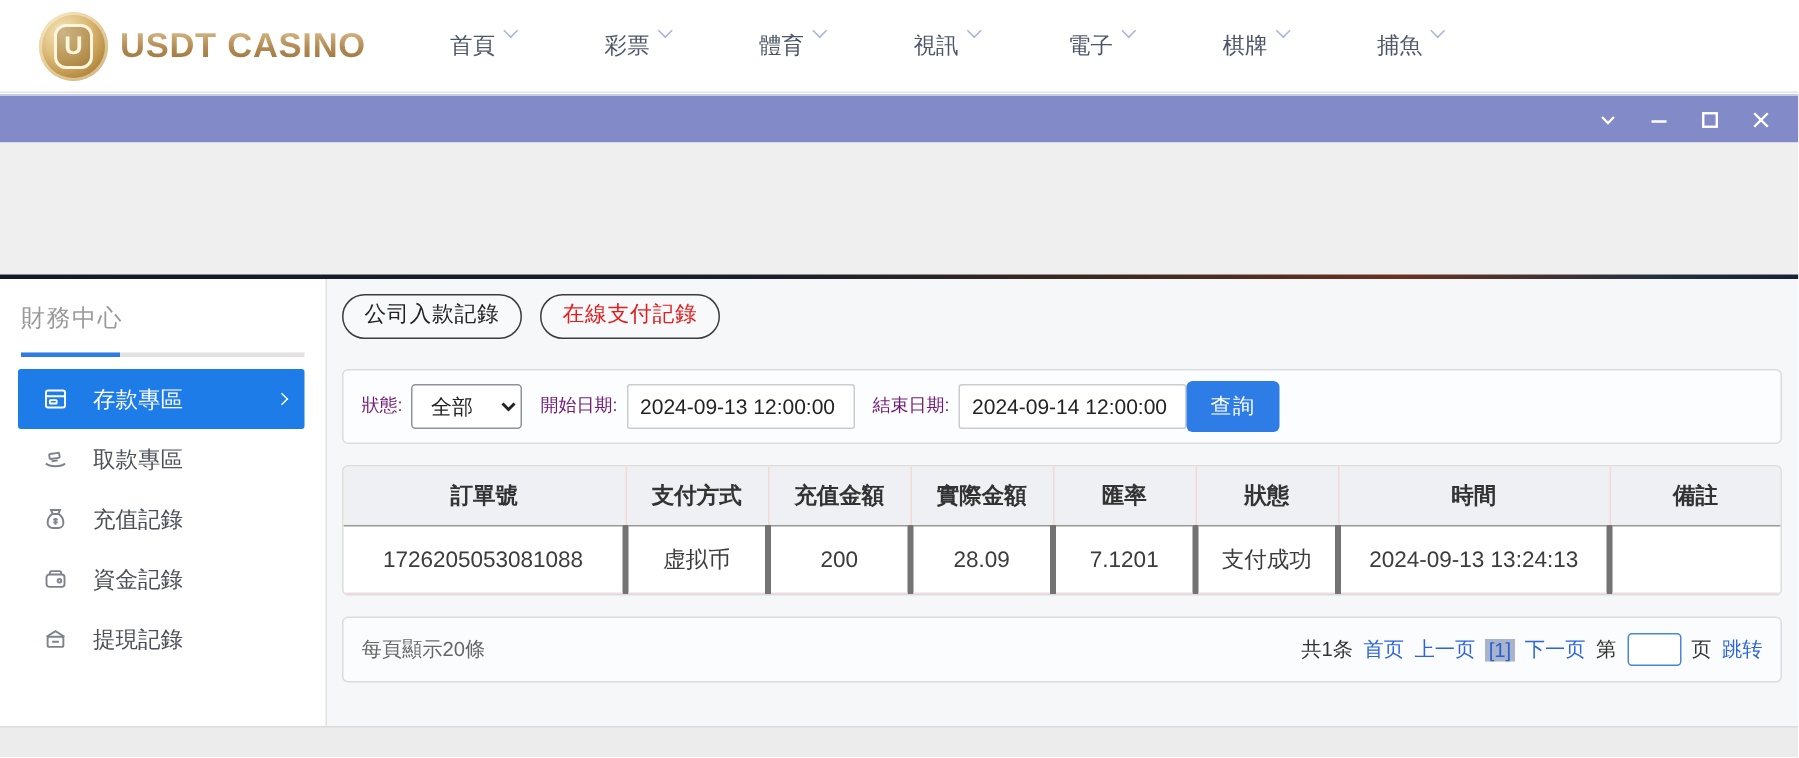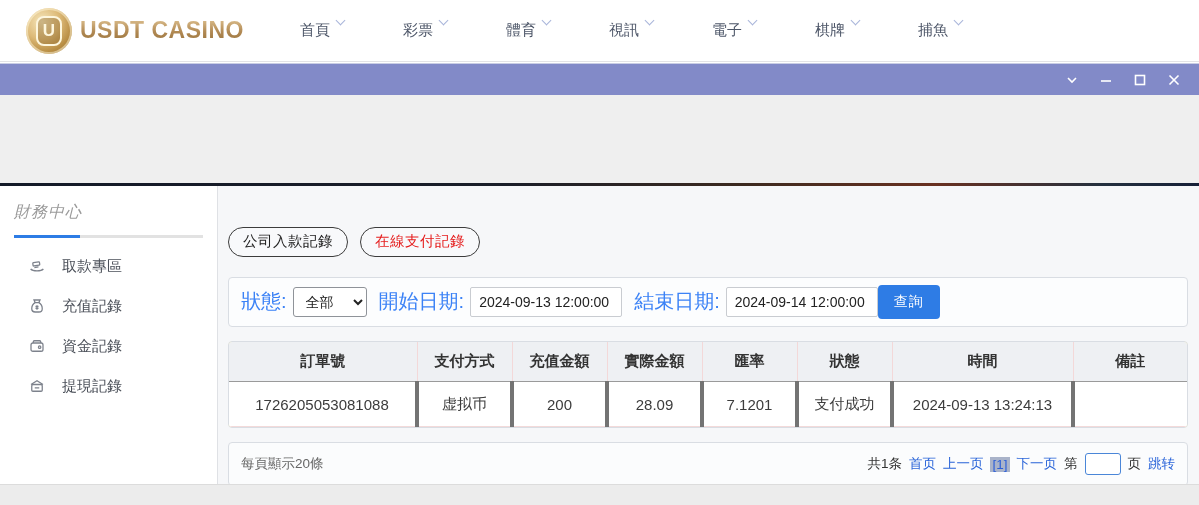--- a/index.html
+++ b/index.html
@@ -68,21 +68,21 @@
   
   .sidebar { width:218px; height:298px; background:#fff; border-right:1px solid #dfe1e5; position:relative; }
   .sb-header {
     position:relative; height:46px; overflow:hidden; padding:6px 0 0 14px;
     background:linear-gradient(118deg,#53b7f3 0%, #2f93ea 48%, #1568d8 100%);
   }
   .sb-title { color:#fff; font-size:17px; letter-spacing:1px; }
   .sb-subtitle { color:#eaf4ff; font-size:8px; letter-spacing:2.5px; margin-top:1px; }
   .sb-decor { position:absolute; right:8px; top:2px; opacity:.38; }
   .sb-section { padding:16px 14px 0 14px; }
-  .sb-section-label { font-size:16px; color:#9a9a9a; letter-spacing:1px;font-style:italic; }
+  .sb-section-label { font-size:16px; color:#9a9a9a; letter-spacing:1px; }
   .sb-section-rule { margin-top:12px; height:3px; background:#e2e2e2; position:relative; }
   .sb-section-rule::before { content:""; position:absolute; left:0; top:0; width:66px; height:3px; background:#2d7ce5; }
   .sb-menu { margin-top:8px; }
   .sb-item {
     height:40px; margin:0 14px 0 12px; display:flex; align-items:center;
     color:#4a4f58; font-size:15px; cursor:pointer; border-radius:2px;
   }
   .sb-item .sb-ico { width:18px; height:18px; margin:0 16px 0 16px; color:#7d828c; display:flex; align-items:center; }
   .sb-item.active { background:#1e7ce8; color:#fff; }
   .sb-item.active .sb-ico { color:#fff; }
@@ -93,28 +93,27 @@
   }
   .sb-ico svg { stroke:currentColor; fill:none; stroke-width:1.7; width:18px; height:18px; }
 
   
   .content { flex:1; background:#f6f7f9; padding:10px 11px 0 10px; }
   .tabs-row { display:flex; gap:12px; }
   .tab-pill {
     border:1.5px solid #3c3c3c; border-radius:17px; background:#f8f9fb;
     font-size:14.5px; padding:6px 14px 7px; color:#222; cursor:pointer; line-height:1;
     letter-spacing:.5px;
-    margin-top:31px;
   }
   .tab-pill.active { color:#e51c1c; }
 
   .box { border:1px solid #d9dde3; border-radius:4px; background:#fcfdfe; }
 
   .filter-box { margin-top:20px; height:50px; display:flex; align-items:center; padding:0 12px; }
-  .f-label { font-size:20px; color:#3b82f6; margin-right:6px; }
+  .f-label { font-size:12px; color:#701a75; margin-right:6px; }
   .f-select {
     width:74px; height:30px; border:1px solid #8f9399; border-radius:3px;
     font-size:14px; color:#222; background:#fff; padding:0 2px 0 8px;
     font-family:inherit;
   }
   .f-input {
     width:152px; height:30px; border:1px solid #c9ccd1; border-radius:2px;
     font-size:14px; color:#222; background:#fff; padding:12px 8px; font-family:inherit;
   }
   .gap-l { margin-left:12px; }
@@ -220,20 +219,31 @@
   <div class="dark-line"></div>
 
   <div class="panel">
 
     <aside class="sidebar">
       <div class="sb-section">
         <div class="sb-section-label">財務中心</div>
         <div class="sb-section-rule"></div>
       </div>
       <div class="sb-menu">
+        <div class="sb-item active">
+          <span class="sb-ico">
+            <svg viewBox="0 0 24 24">
+                <rect x="3.5" y="4.5" width="17" height="15" rx="2"></rect>
+                <line x1="3.5" y1="9.5" x2="20.5" y2="9.5"></line>
+                <rect x="7" y="13" width="6" height="3" rx="0.5"></rect>
+              </svg>
+          </span>
+          <span>存款專區</span>
+          <span class="arrow"></span>
+        </div>
         <div class="sb-item">
           <span class="sb-ico">
             <svg viewBox="0 0 24 24">
                 <path d="M3.5 16c3 3.2 14 3.2 17 0"></path>
                 <rect x="6.5" y="7" width="9" height="4.5" rx="1" transform="rotate(-8 11 9)"></rect>
                 <line x1="8.5" y1="14" x2="14" y2="13.2"></line>
               </svg>
           </span>
           <span>取款專區</span>
 

